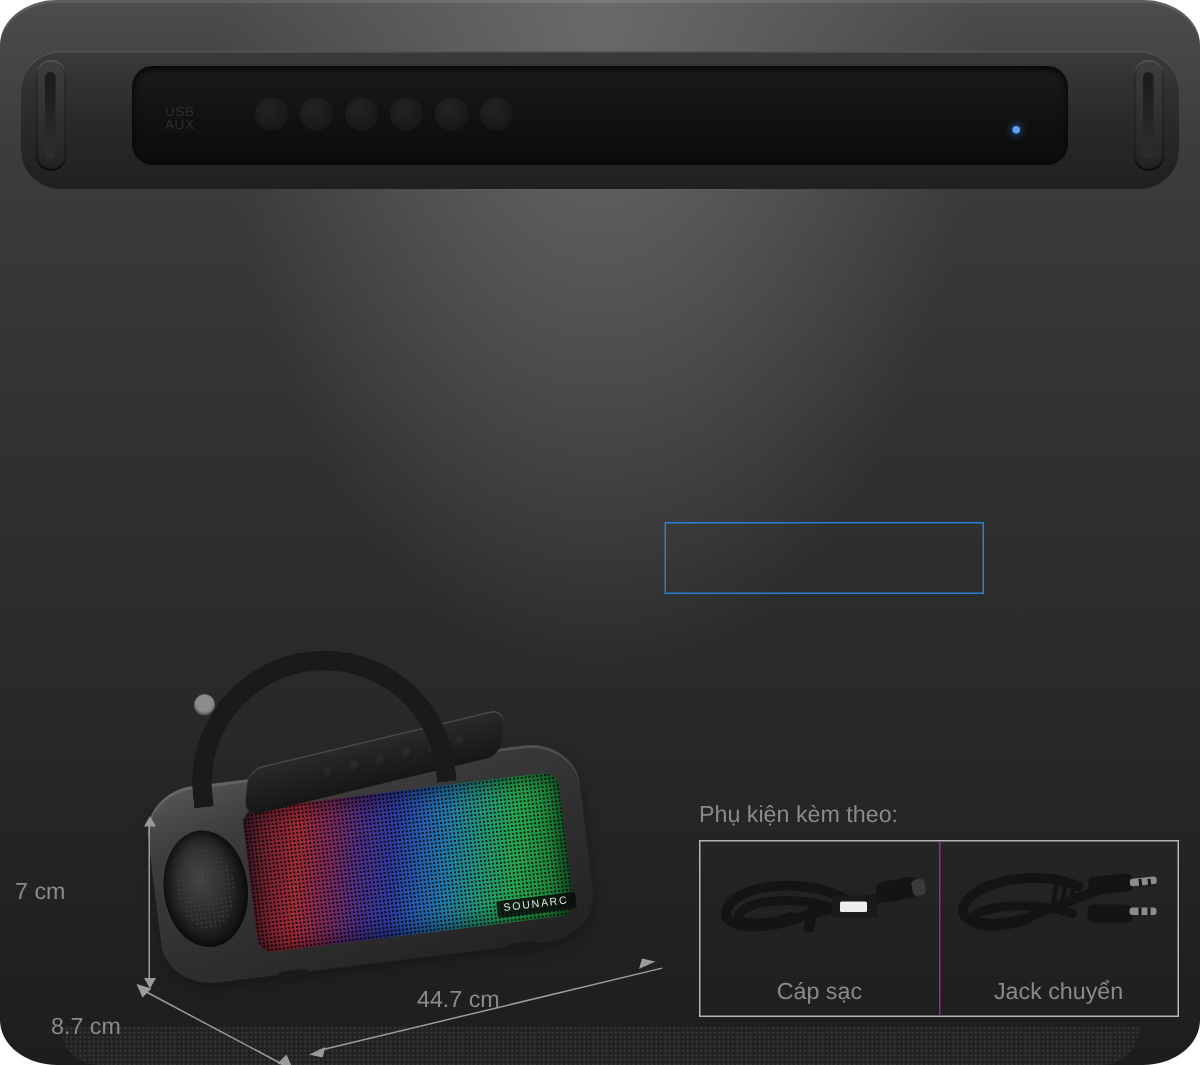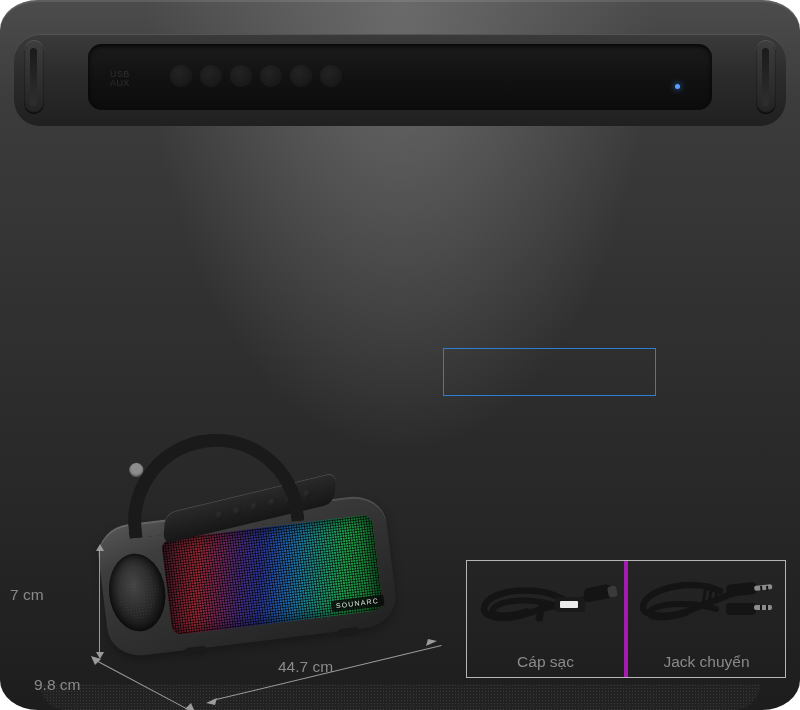--- a/index.html
+++ b/index.html
@@ -292,21 +292,21 @@
   #acc-title { position:absolute; left:466px; top:534px; }
   #acc-box {
     position:absolute; left:466px; top:560px; width:320px; height:118px;
     border:1px solid #b5b5b5; display:flex;
   }
   #acc-box .cell {
     flex:1; position:relative;
     display:flex; flex-direction:column; align-items:center; justify-content:flex-end;
     padding-bottom:6px;
   }
-  #acc-box .cell + .cell { border-left:4px solid #a21caf; }
+  #acc-box .cell + .cell { border-left:1px solid #a21caf; }
   #acc-box .cap { color:#8a8a8a; font-size:15.5px; }
   .acc-art { position:absolute; left:0; right:0; top:8px; height:74px; }
 </style>
 </head>
 <body>
 
 <div id="stage">
 
   <div class="lbl" style="left:452px; top:8px; width:110px;">Tăng
 âm lượng</div>
@@ -470,31 +470,32 @@
   </svg>
   <div class="dim-txt" style="left:10px; top:586px;">7 cm</div>
 
   <div class="dim-line" style="left:96px; top:660px; width:104px; height:1.3px; transform:rotate(28deg); transform-origin:left center;"></div>
   <svg style="position:absolute;left:90px;top:653px;" width="14" height="14">
     <path d="M1 3 L11 6 L5 12 Z" fill="#9b9b9b"></path>
   </svg>
   <svg style="position:absolute;left:182px;top:700px;" width="14" height="14">
     <path d="M13 12 L3 9 L9 3 Z" fill="#9b9b9b"></path>
   </svg>
-  <div class="dim-txt" style="left:34px; top:676px;">9.8 cm</div>
+  <div class="dim-txt" style="left:34px; top:676px;">8.7 cm</div>
 
   <div class="dim-line" style="left:212px; top:700px; width:236px; height:1.3px; transform:rotate(-13.5deg); transform-origin:left center;"></div>
   <svg style="position:absolute;left:205px;top:693px;" width="14" height="14">
     <path d="M1 10 L12 5 L10 12 Z" fill="#9b9b9b"></path>
   </svg>
   <svg style="position:absolute;left:424px;top:638px;" width="14" height="14">
     <path d="M13 3 L2 8 L4 1 Z" fill="#9b9b9b"></path>
   </svg>
   <div class="dim-txt" style="left:278px; top:658px;">44.7 cm</div>
 
+  <div class="lbl left" id="acc-title" style="width:260px;">Phụ kiện kèm theo:</div>
 
   <div id="acc-box">
     <div class="cell">
       <svg class="acc-art" viewBox="0 0 160 74">
         <path d="M96 30 C70 16, 26 20, 18 36 C11 50, 40 52, 62 44 C84 36, 104 34, 118 30" stroke="#141414" stroke-width="6.5" fill="none" stroke-linecap="round"></path>
         <path d="M92 38 C68 28, 34 30, 26 40 C20 48, 44 48, 60 42" stroke="#141414" stroke-width="6" fill="none" stroke-linecap="round"></path>
         <rect x="88" y="28" width="30" height="15" rx="2" fill="#1a1a1a"></rect>
         <rect x="93" y="32" width="18" height="7" rx="1" fill="#ededed"></rect>
         <rect x="116" y="20" width="28" height="14" rx="5" fill="#141414" transform="rotate(-11 116 20)"></rect>
         <rect x="140" y="18" width="9" height="11" rx="3" fill="#3a3a3a" transform="rotate(-11 140 18)"></rect>

